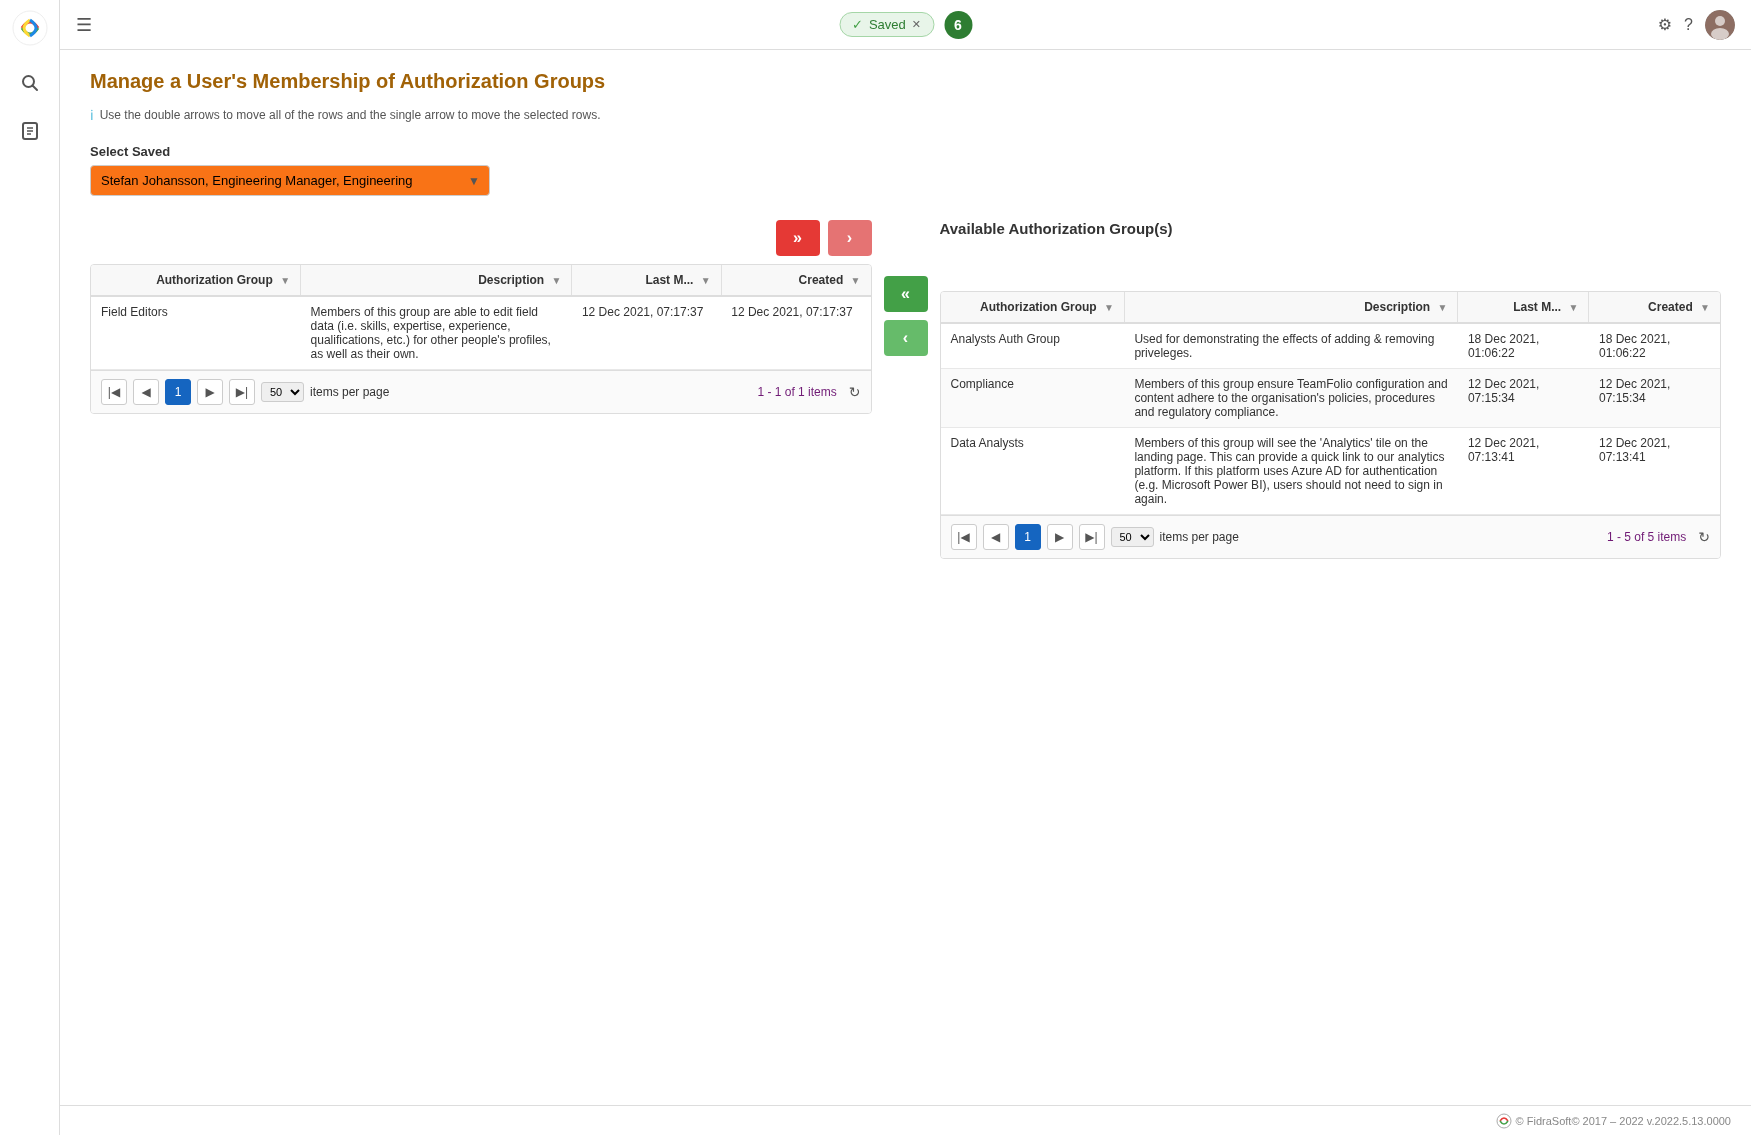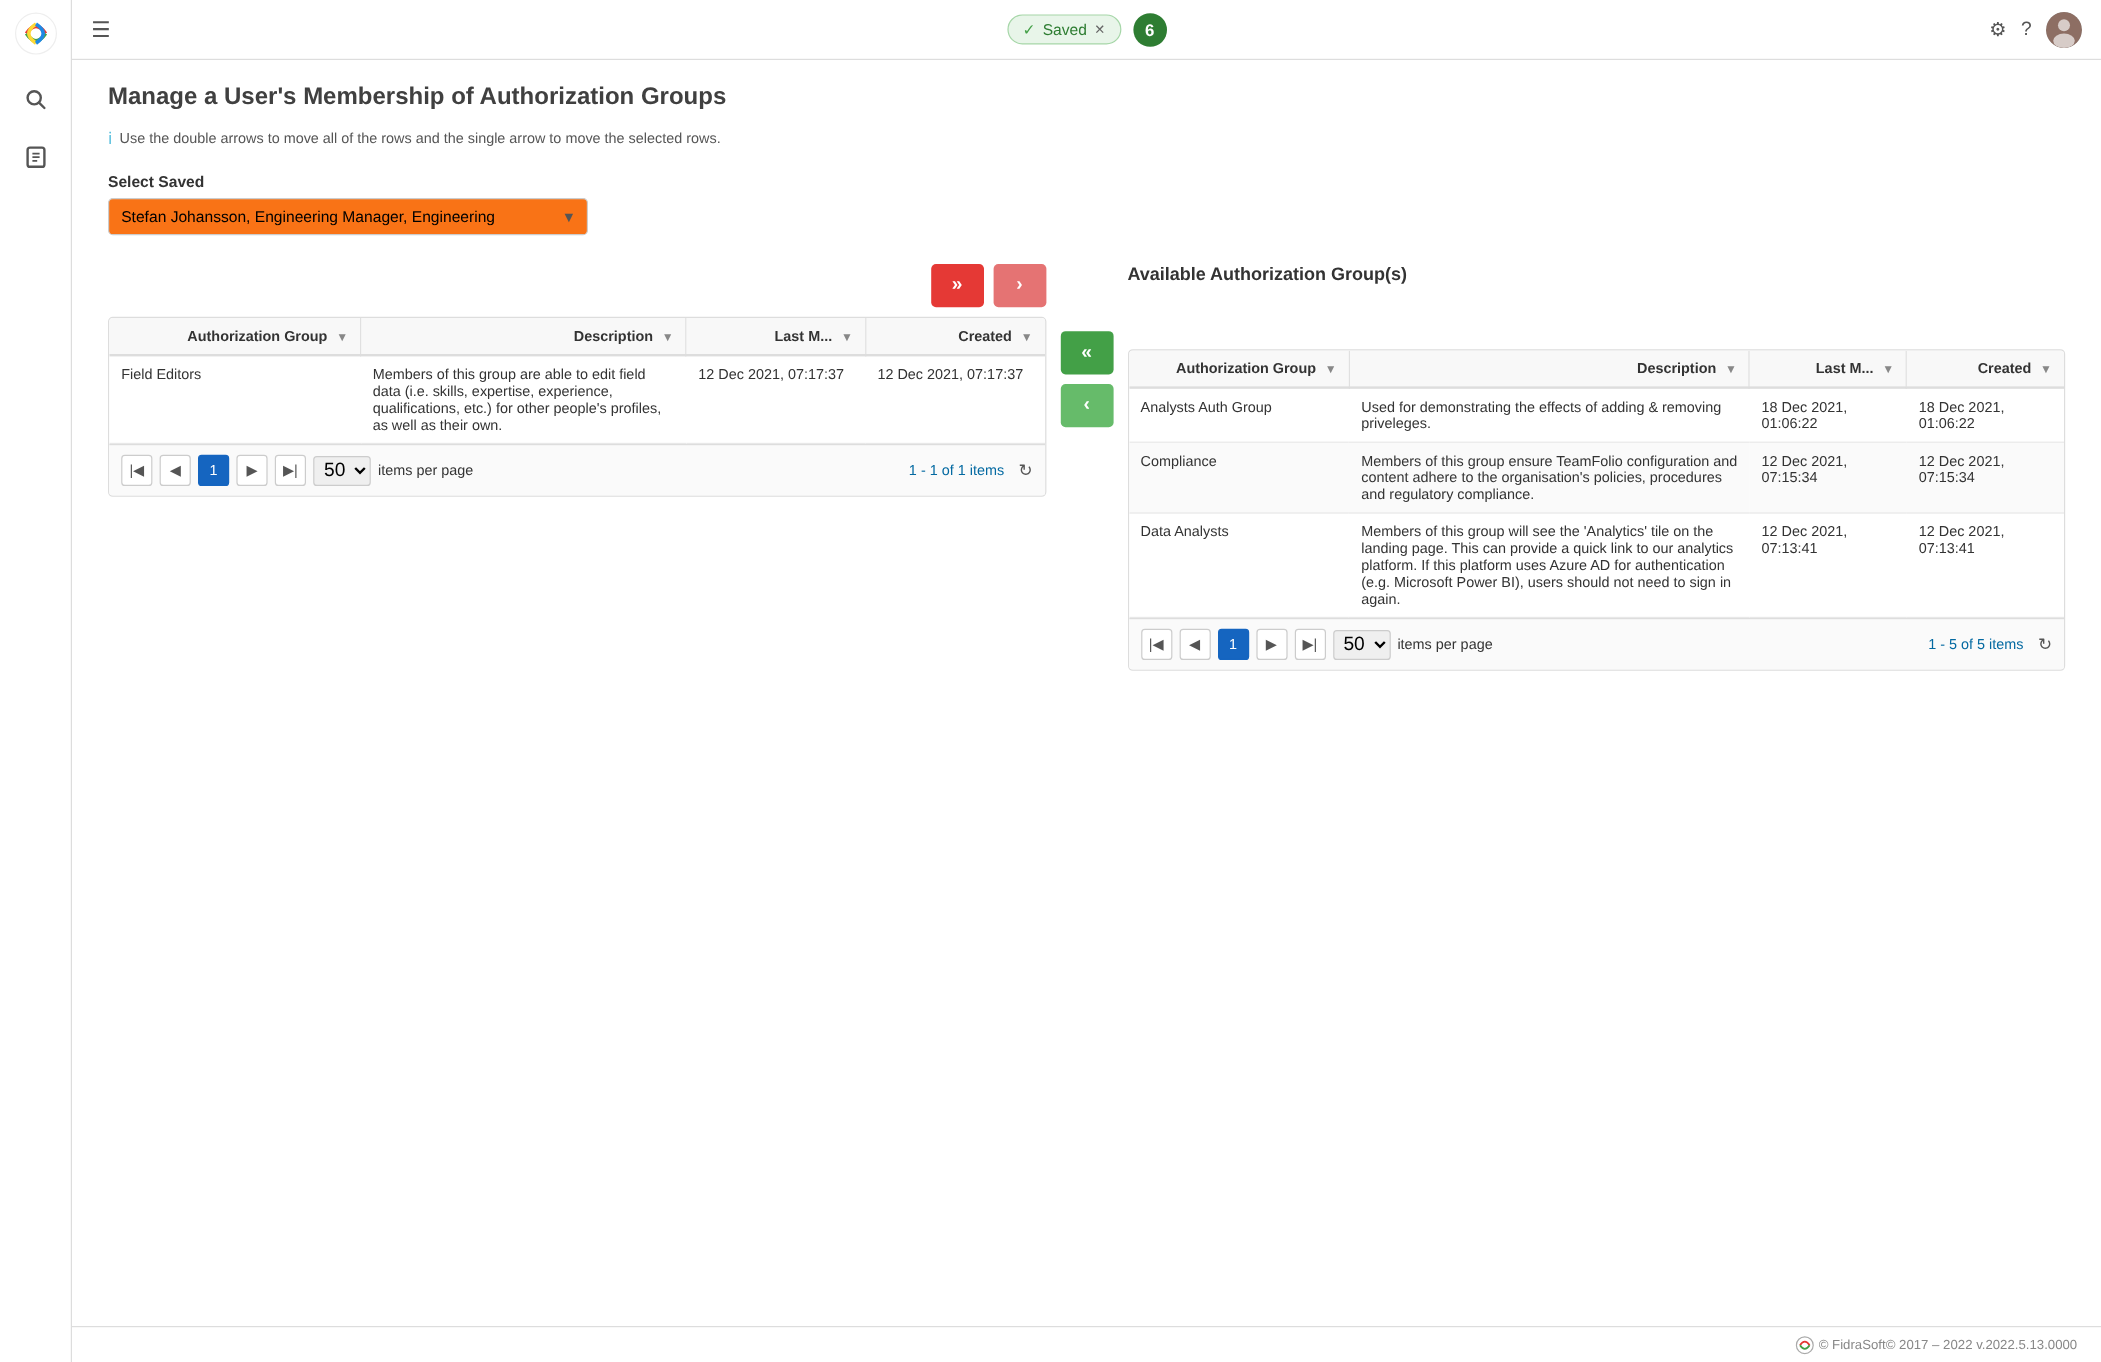--- a/index.html
+++ b/index.html
@@ -25,21 +25,21 @@
     .saved-badge .close-x { cursor: pointer; color: #666; font-size: 11px; }
 
     .notification-badge { background: #2e7d32; color: #fff; border-radius: 50%; width: 28px; height: 28px; display: flex; align-items: center; justify-content: center; font-weight: bold; font-size: 14px; cursor: pointer; }
 
     .topbar-icon { color: #555; font-size: 16px; cursor: pointer; }
     .avatar { width: 30px; height: 30px; border-radius: 50%; background: #bbb; overflow: hidden; display: flex; align-items: center; justify-content: center; color: #fff; font-size: 14px; cursor: pointer; }
 
     
     .content { flex: 1; padding: 20px 30px; overflow-y: auto; background: #fff; margin: 0; }
 
-    .page-title { font-size: 20px; font-weight: bold; color: #404040; margin-bottom: 12px; }
+    .page-title { font-size: 20px; font-weight: bold; color: #a16207; margin-bottom: 12px; }
     .info-bar { display: flex; align-items: center; gap: 6px; color: #555; font-size: 12px; margin-bottom: 20px; }
     .info-icon { color: #5bc0de; font-size: 14px; }
 
     .select-user-label { font-weight: bold; font-size: 13px; margin-bottom: 6px; }
     .user-select-wrapper { position: relative; width: 400px; margin-bottom: 24px; }
     .user-select-wrapper select { width: 100%; padding: 7px 30px 7px 10px; border: 1px solid #ccc; border-radius: 4px; background: #f97316; font-size: 13px; appearance: none; cursor: pointer; }
     .user-select-wrapper .chevron { position: absolute; right: 10px; top: 50%; transform: translateY(-50%); color: #555; pointer-events: none; font-size: 12px; }
 
     
     .tables-row { display: flex; gap: 0; align-items: flex-start; }
@@ -59,22 +59,22 @@
     .data-table thead th .filter-icon { margin-left: 4px; color: #888; font-size: 10px; cursor: pointer; }
     .data-table tbody tr { border-bottom: 1px solid #e8e8e8; }
     .data-table tbody tr:nth-child(even) { background: #fafafa; }
     .data-table tbody tr:nth-child(odd) { background: #fff; }
     .data-table tbody td { padding: 8px 10px; vertical-align: top; font-size: 12px; }
 
     
     .pagination-bar { display: flex; align-items: center; gap: 6px; padding: 8px 10px; border-top: 1px solid #ddd; background: #fafafa; font-size: 12px; }
     .pagination-btn { width: 26px; height: 26px; border: 1px solid #ccc; background: #fff; border-radius: 3px; cursor: pointer; display: flex; align-items: center; justify-content: center; font-size: 12px; color: #555; }
     .pagination-btn.active { background: #1565c0; color: #fff; border-color: #1565c0; }
-    .pagination-select { border: 1px solid #ccc; border-radius: 3px; padding: 2px 4px; font-size: 16px; }
-    .pagination-info { margin-left: auto; color: #0369a1; }
+    .pagination-select { border: 1px solid #ccc; border-radius: 3px; padding: 2px 4px; font-size: 11px; }
+    .pagination-info { margin-left: auto; color: #701a75; }
     .pagination-refresh { margin-left: 6px; cursor: pointer; color: #555; font-size: 14px; }
 
     
     .footer { background: #fff; border-top: 1px solid #ddd; height: 30px; display: flex; align-items: center; justify-content: flex-end; padding: 0 20px; font-size: 11px; color: #888; }
     .footer-logo { display: flex; align-items: center; gap: 4px; }
 
     
     .col-auth-group { width: 140px; }
     .col-description { width: 200px; }
     .col-lastmod { width: 110px; }

